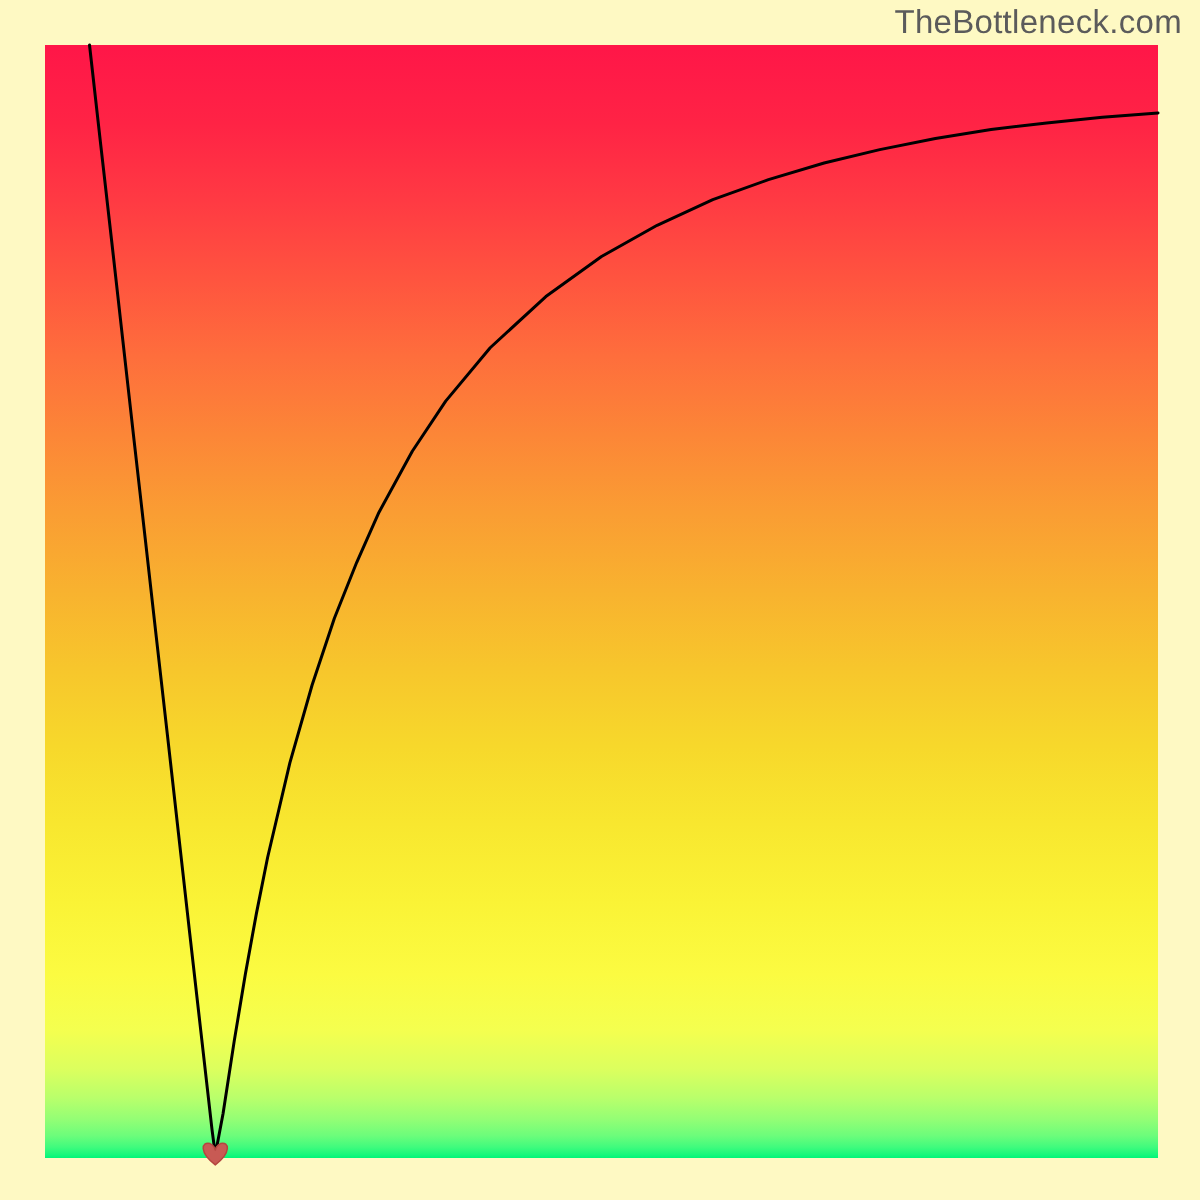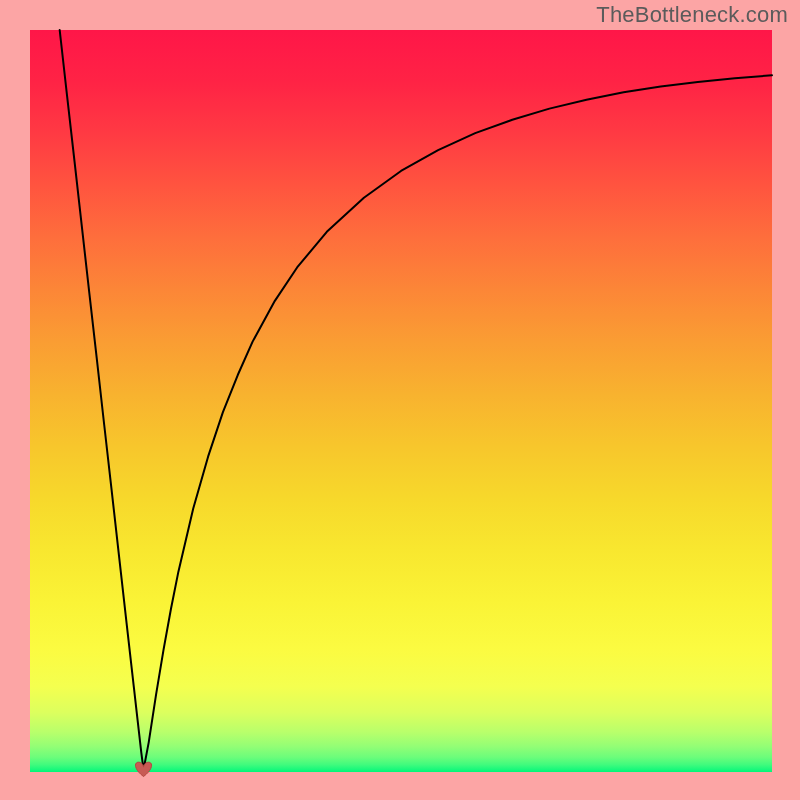--- a/index.html
+++ b/index.html
@@ -8,21 +8,21 @@
     width: 800px;
     height: 800px;
     overflow: hidden;
     background: #000;
     font-family: Arial, Helvetica, sans-serif;
   }
   .frame {
     position: relative;
     width: 800px;
     height: 800px;
-    background: #fca5a5;
+    background: #fef9c3;
   }
   .watermark {
     position: absolute;
     top: 2px;
     right: 12px;
     color: #5b5b5b;
     font-size: 22px;
     font-weight: 500;
     letter-spacing: 0.2px;
     z-index: 10;

